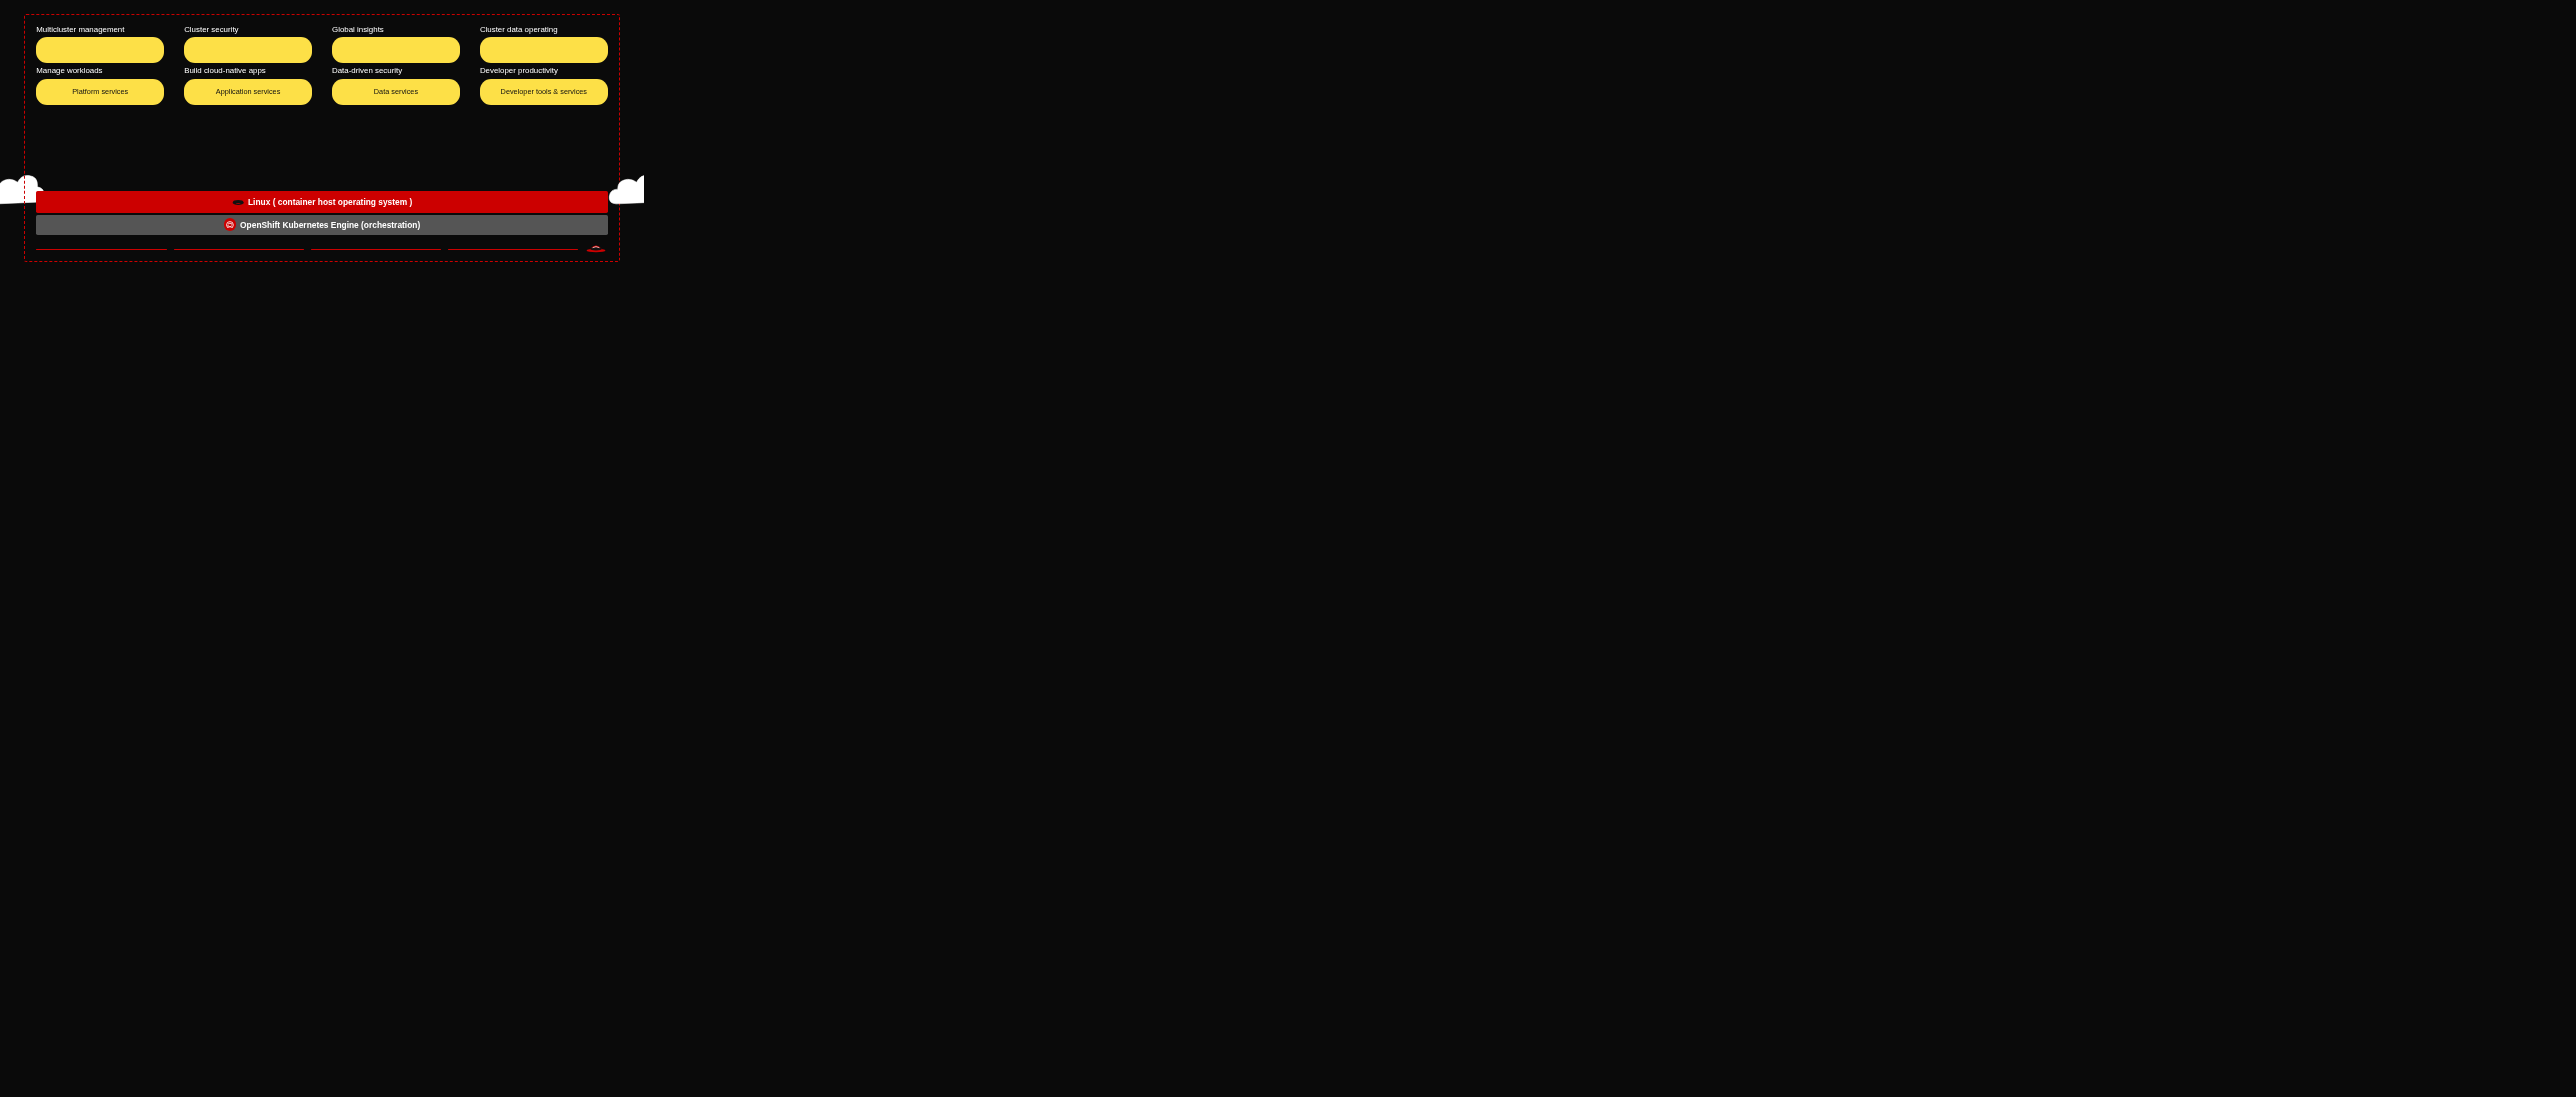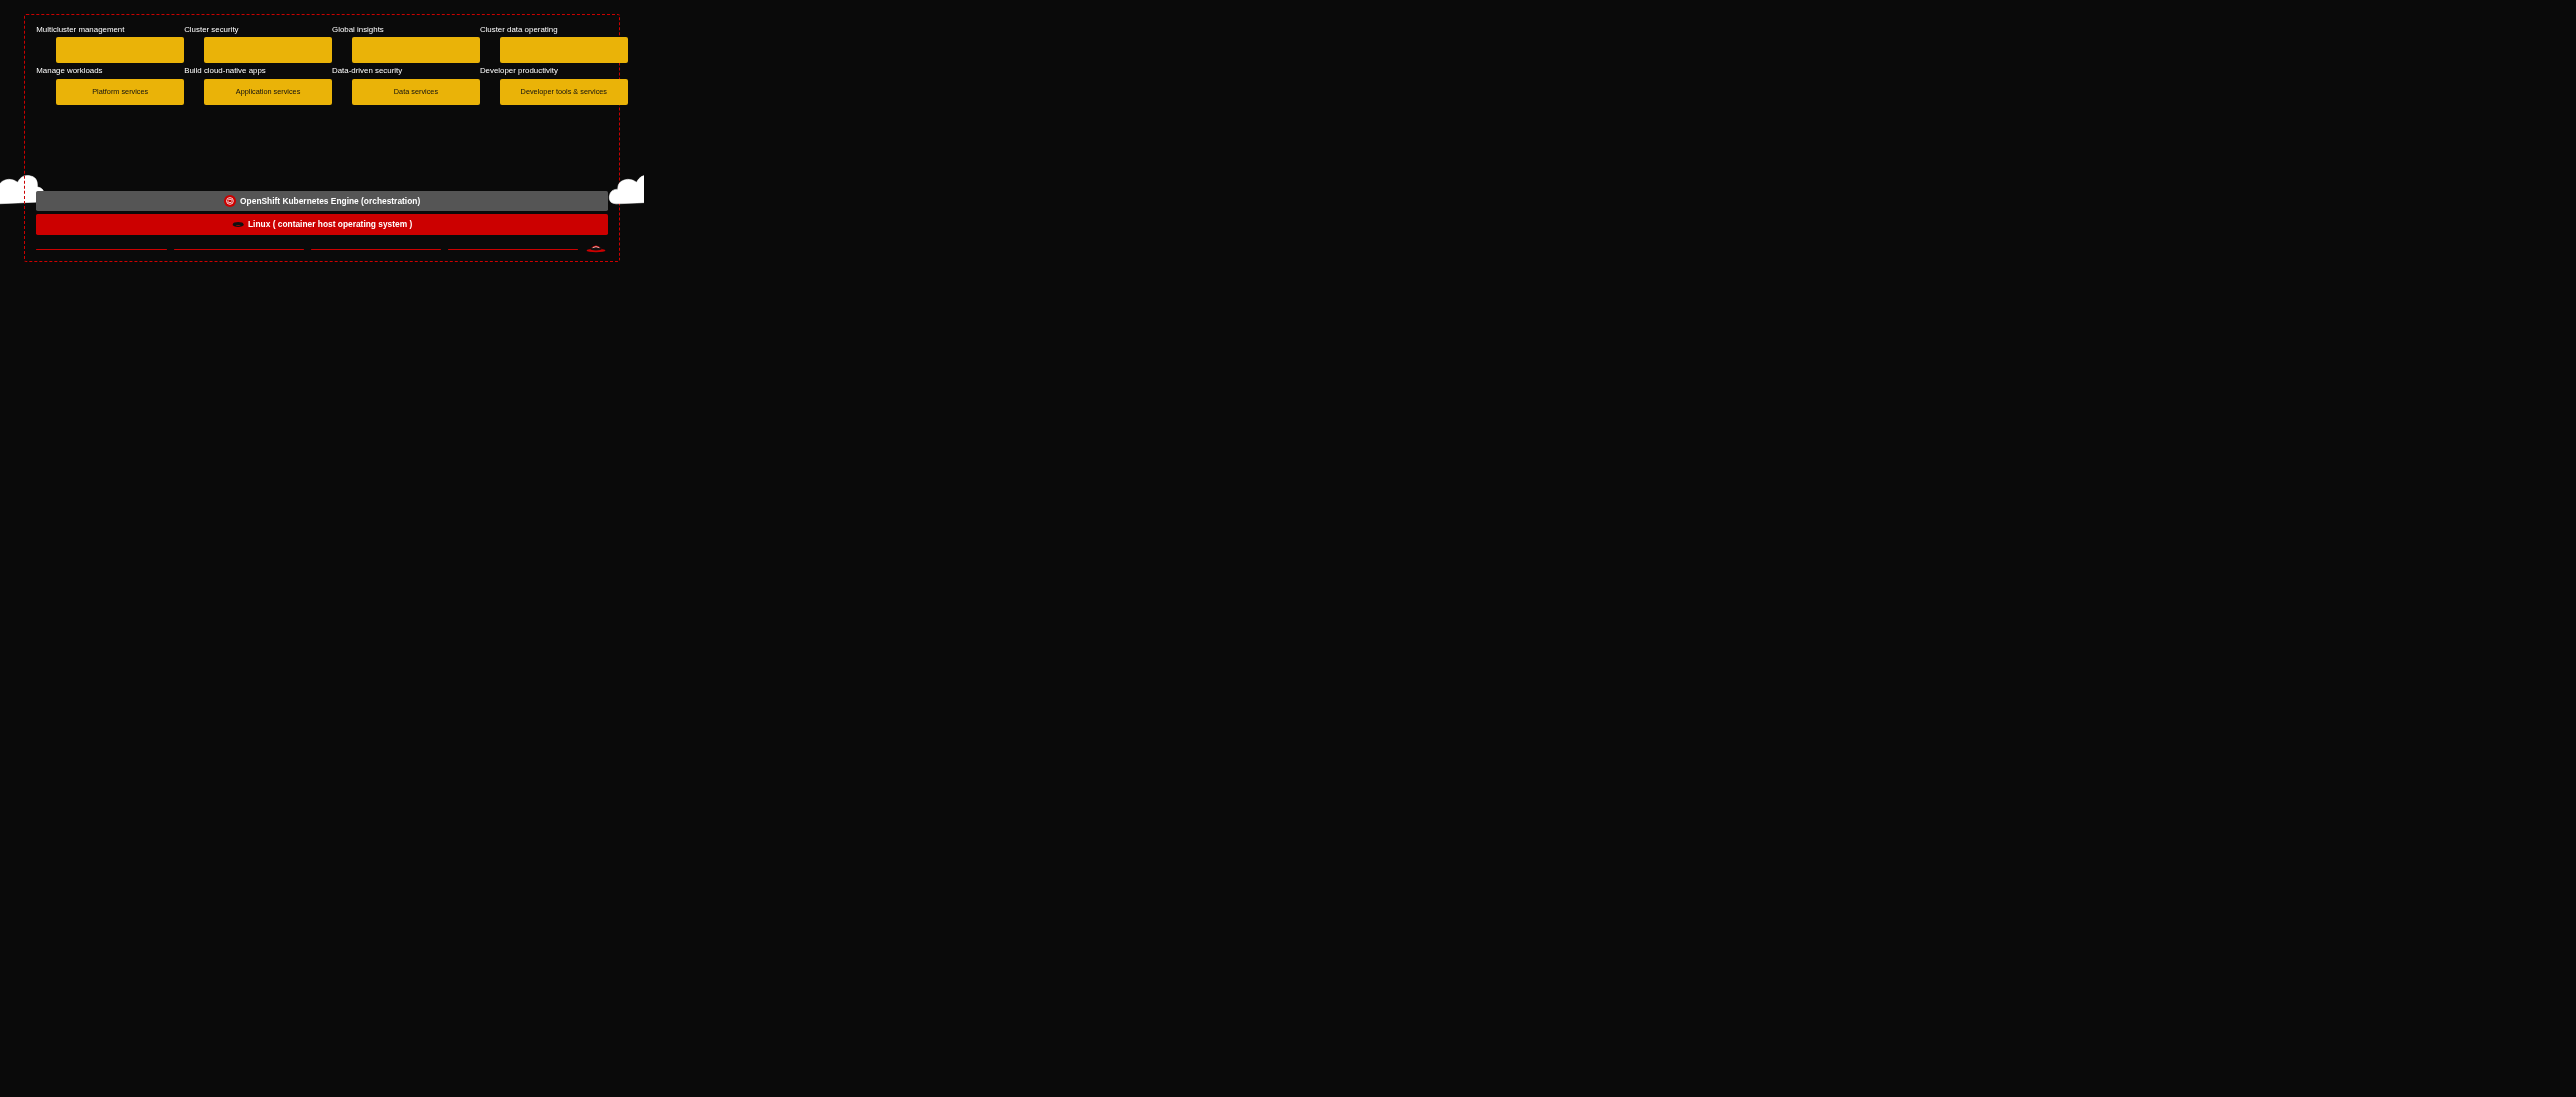--- a/index.html
+++ b/index.html
@@ -62,26 +62,25 @@
       color: #ffffff;
       font-size: 7.9px;
       margin-bottom: 3.4px;
       white-space: nowrap;
       font-weight: 400;
     }
 
     .card-box {
       width: 100%;
       height: 26px;
-      background: #eab308;
-      border-radius: 2px;
-      display: flex;
-      align-items: center;
-      justify-content: center;
-      margin-left: 20px;
+      background: #fde047;
+      border-radius: 11px;
+      display: flex;
+      align-items: center;
+      justify-content: center;
     }
 
     .card-box-text {
       color: #111111;
       font-size: 7.3px;
       font-weight: 400;
       text-align: center;
     }
 
     
@@ -254,46 +253,46 @@
           <div class="card-box">
             <span class="card-box-text">Developer tools &amp; services</span>
           </div>
         </div>
       </div>
 
     </div>
 
     <div class="bars-section">
 
+
+      <div class="bar bar-red">
+        <span class="hat-icon">
+          <svg width="12.4" height="9" viewBox="0 0 22 16" xmlns="http://www.w3.org/2000/svg">
+            <ellipse cx="11" cy="12" rx="10" ry="4" fill="#111111"></ellipse>
+            <ellipse cx="11" cy="8" rx="6" ry="6" fill="#cc0000" stroke="#ffffff" stroke-width="0"></ellipse>
+            <path d="M5,10 Q11,4 17,10" fill="#cc0000"></path>
+            <ellipse cx="11" cy="10" rx="9" ry="3" fill="#111111"></ellipse>
+          </svg>
+        </span>
+        <span>Linux ( container host operating system )</span>
+      </div>
 
       <div class="bar bar-gray">
         <span class="os-icon">
           <svg width="7.9" height="7.9" viewBox="0 0 14 14" xmlns="http://www.w3.org/2000/svg">
             <circle cx="7" cy="7" r="6" fill="none" stroke="white" stroke-width="1.5"></circle>
             <path d="M4 5 Q7 2 10 5" fill="none" stroke="white" stroke-width="1.5" stroke-linecap="round"></path>
             <path d="M10 9 Q7 12 4 9" fill="none" stroke="white" stroke-width="1.5" stroke-linecap="round"></path>
             <polygon points="10,4 12,6 10,6" fill="white"></polygon>
             <polygon points="4,10 2,8 4,8" fill="white"></polygon>
           </svg>
         </span>
         <span>OpenShift Kubernetes Engine (orchestration)</span>
       </div>
 
-      <div class="bar bar-red">
-        <span class="hat-icon">
-          <svg width="12.4" height="9" viewBox="0 0 22 16" xmlns="http://www.w3.org/2000/svg">
-            <ellipse cx="11" cy="12" rx="10" ry="4" fill="#111111"></ellipse>
-            <ellipse cx="11" cy="8" rx="6" ry="6" fill="#cc0000" stroke="#ffffff" stroke-width="0"></ellipse>
-            <path d="M5,10 Q11,4 17,10" fill="#cc0000"></path>
-            <ellipse cx="11" cy="10" rx="9" ry="3" fill="#111111"></ellipse>
-          </svg>
-        </span>
-        <span>Linux ( container host operating system )</span>
-      </div>
-
       <div class="logo-row">
         <div class="logo-line"></div>
         <div class="logo-line"></div>
         <div class="logo-line"></div>
         <div class="logo-line"></div>
         <div class="rh-logo">
           <svg width="20" height="11.3" viewBox="0 0 36 20" xmlns="http://www.w3.org/2000/svg">
 
             <ellipse cx="18" cy="17" rx="17" ry="3" fill="#cc0000"></ellipse>
             <path d="M8,14 Q18,2 28,14 Z" fill="#cc0000"></path>

